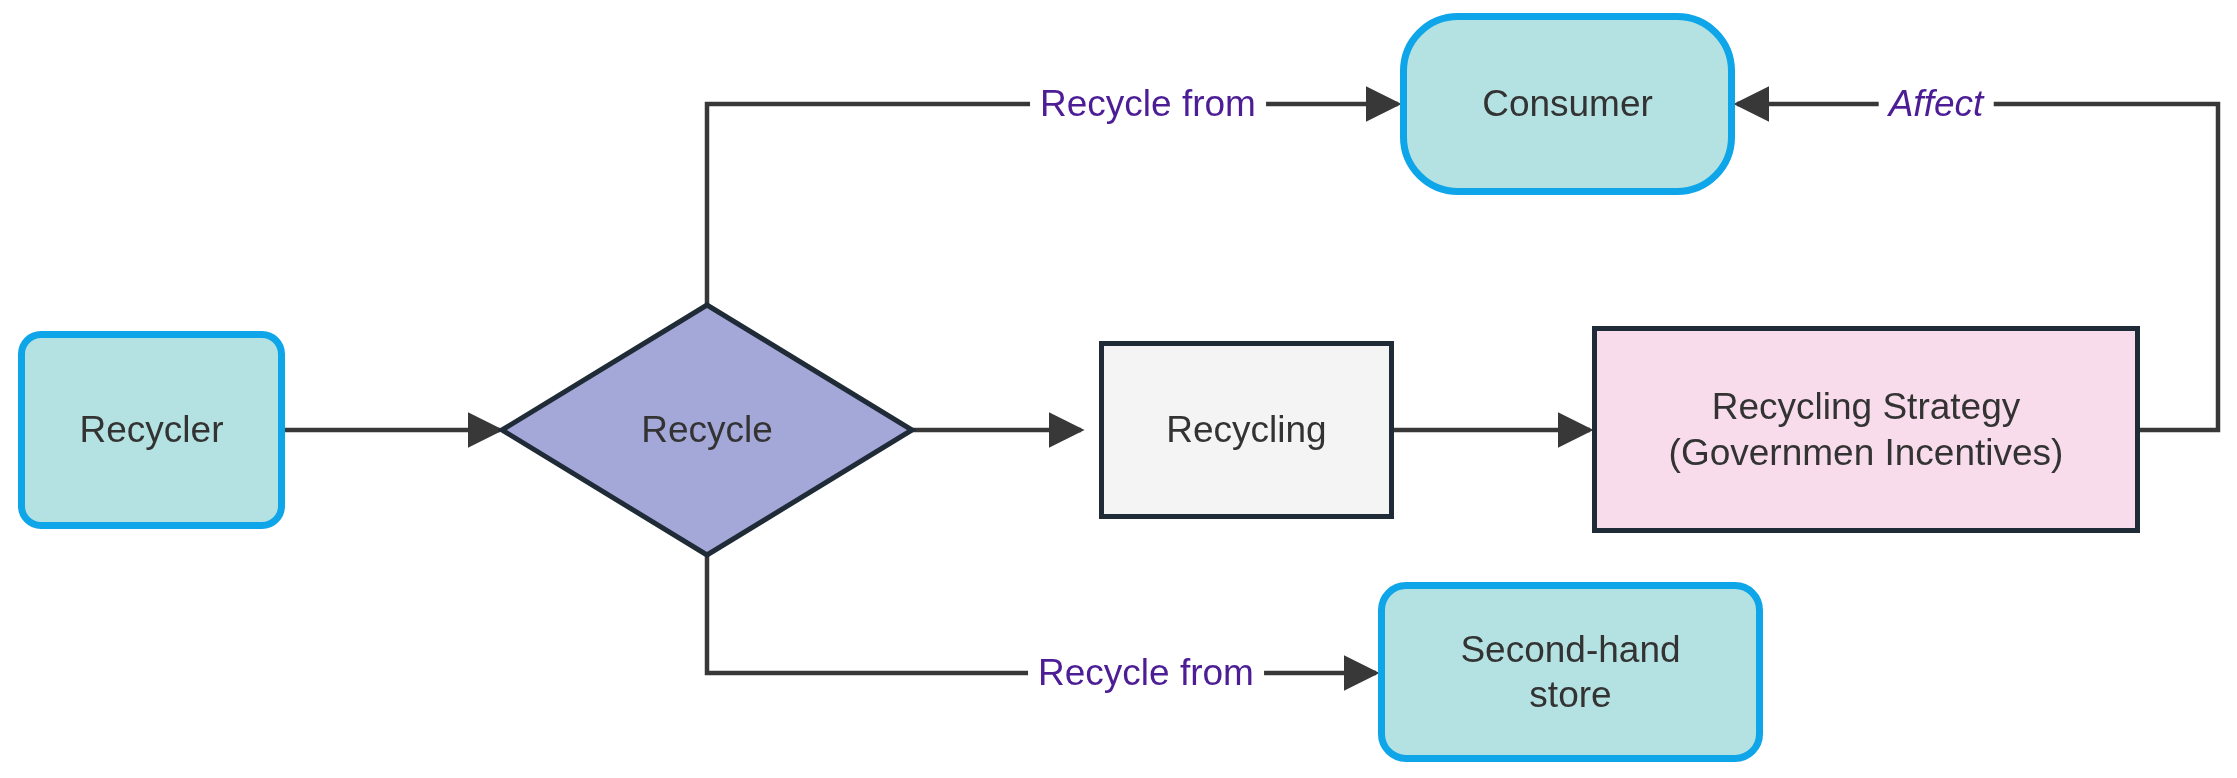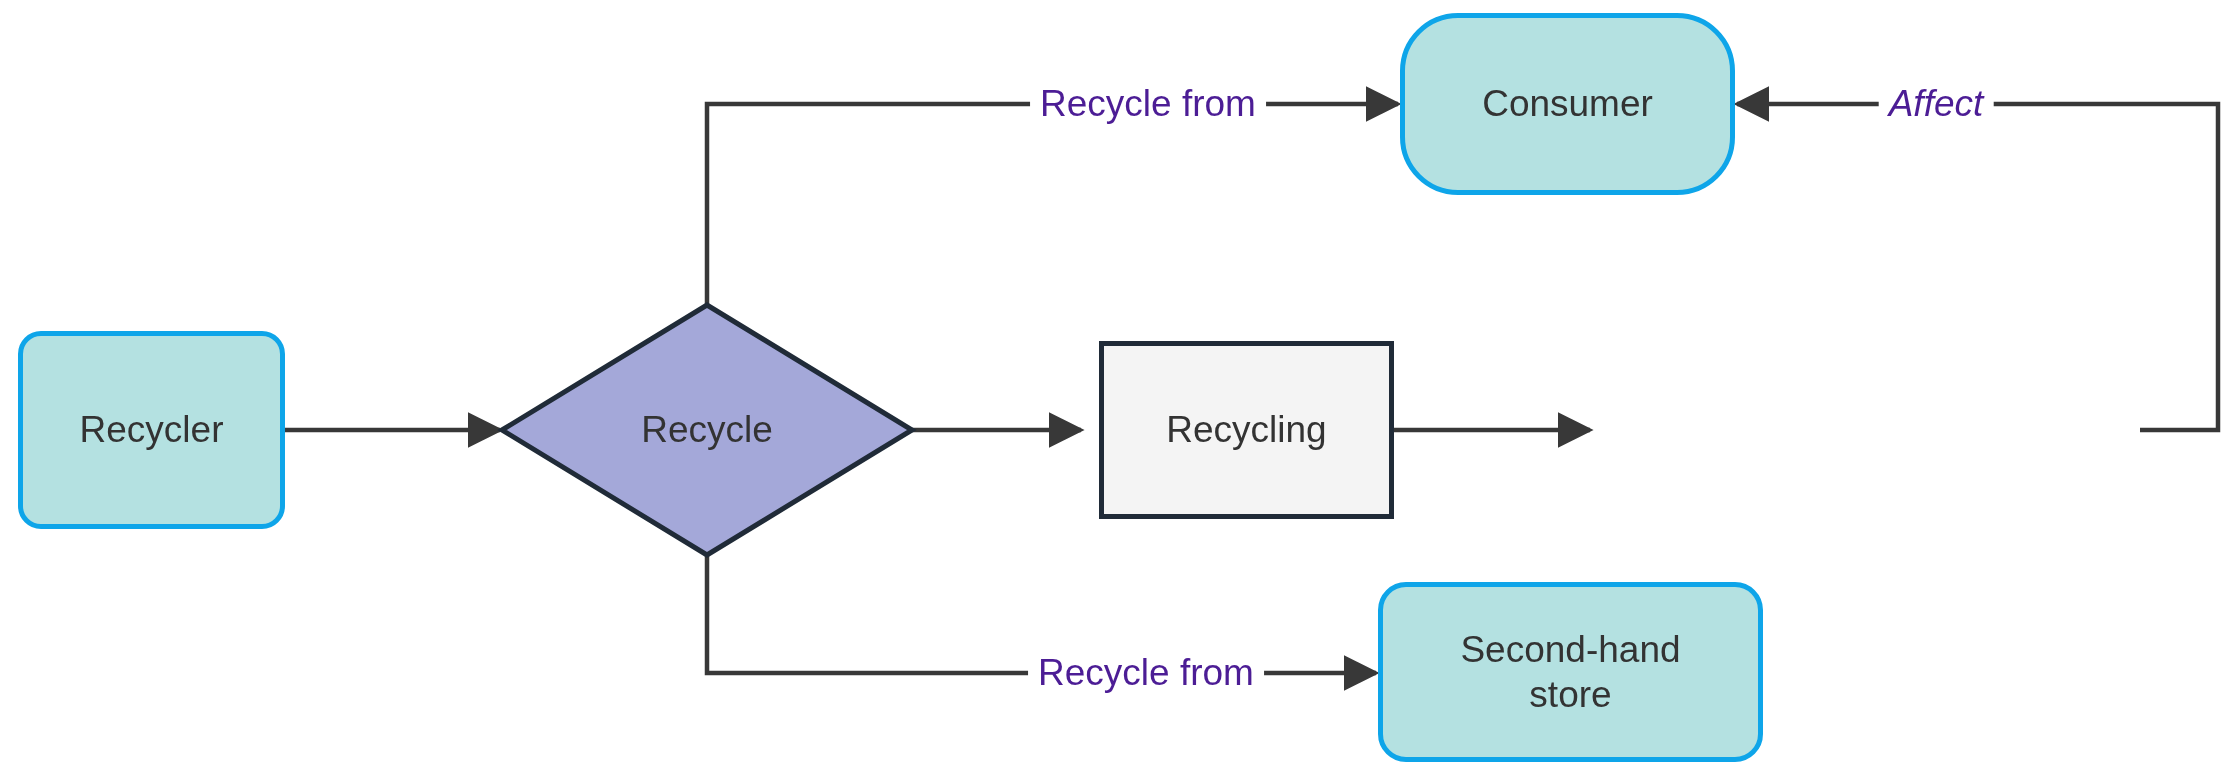--- a/index.html
+++ b/index.html
@@ -18,21 +18,21 @@
     flex-direction: column;
     align-items: center;
     justify-content: center;
     text-align: center;
     color: #333333;
     font-size: 37px;
     line-height: 1.22;
     box-sizing: border-box;
   }
   .node span { display: block; }
-  .stadium { background: #b4e1e1; border: 5px solid #0ea5e9; }
+  .stadium { background: #b4e1e1; border: 7px solid #0ea5e9; }
   .rect    { background: #f4f4f4; border: 5px solid #202b38; }
   .pink    { background: #f8dcec; }
   .diamond-label { background: transparent; border: none; justify-content: center; }
 
   .n-recycler   { left: 18px;   top: 331px; width: 267px; height: 198px; border-radius: 23px; }
   .n-recycle    { left: 502px;  top: 305px; width: 410px; height: 250px; }
   .n-consumer   { left: 1400px; top: 13px;  width: 335px; height: 182px; border-radius: 58px; }
   .n-recycling  { left: 1083px; top: 341px; width: 295px; height: 178px; margin-left: 16px; }
   .n-strategy   { left: 1592px; top: 326px; width: 548px; height: 207px; }
   .n-secondhand { left: 1378px; top: 582px; width: 385px; height: 180px; border-radius: 28px; }
@@ -81,20 +81,24 @@
   </div>
 
   <div class="node stadium n-consumer">
     <span>Consumer</span>
   </div>
 
   <div class="node rect n-recycling">
     <span>Recycling</span>
   </div>
 
+  <div class="node rect pink n-strategy">
+    <span>Recycling Strategy</span>
+    <span>(Governmen Incentives)</span>
+  </div>
 
   <div class="node stadium n-secondhand">
     <span>Second-hand</span>
     <span>store</span>
   </div>
 
   <div class="edge-label el-top">Recycle from</div>
   <div class="edge-label el-affect">Affect</div>
   <div class="edge-label el-bottom">Recycle from</div>
 

